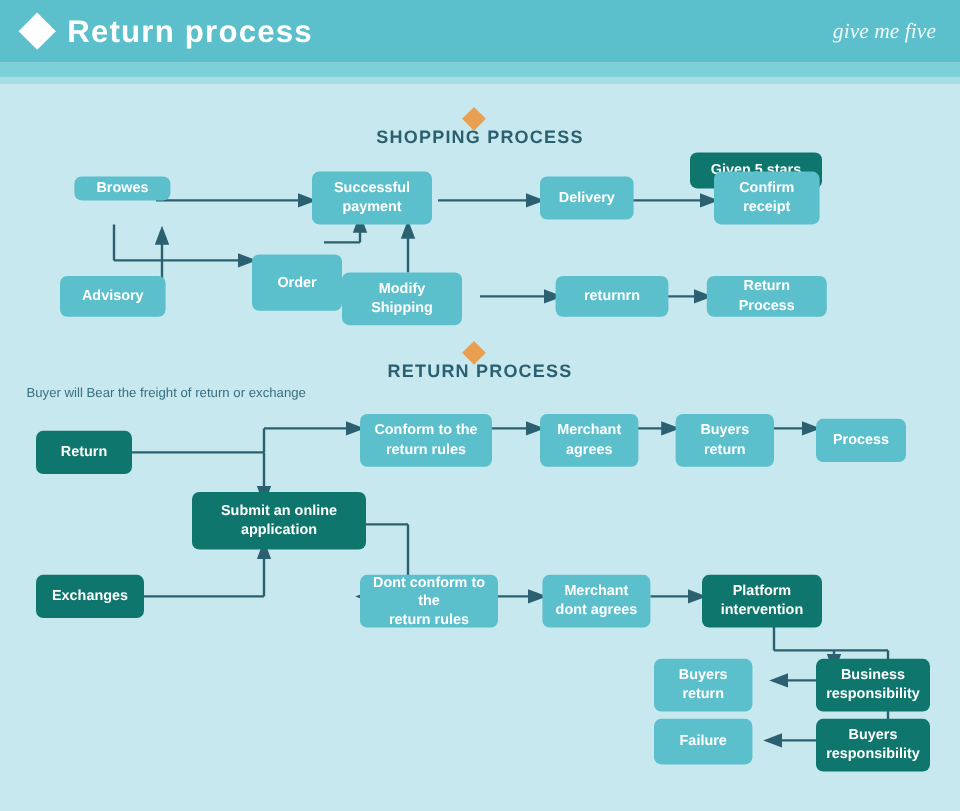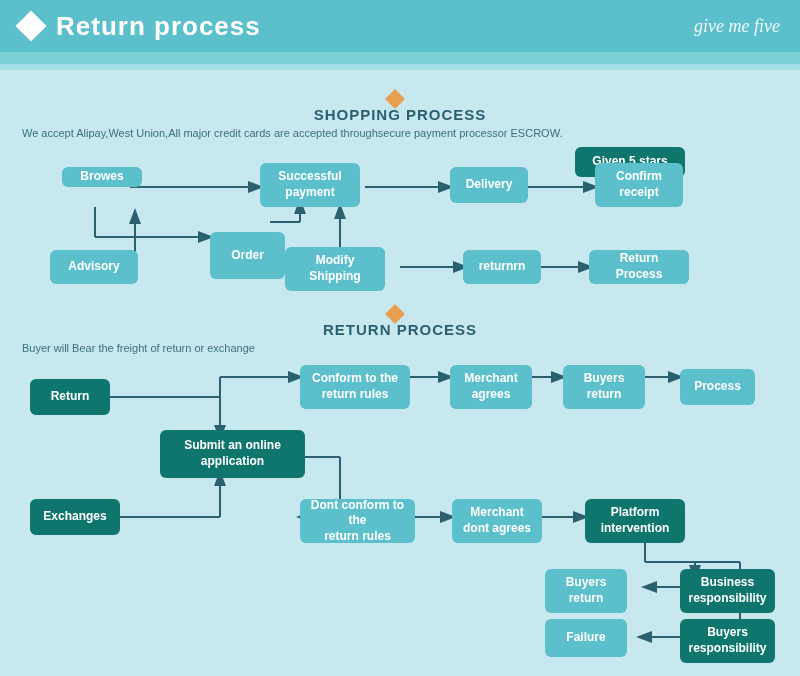--- a/index.html
+++ b/index.html
@@ -165,21 +165,20 @@
   <span class="header-brand">give me five</span>
 </div>
 <div class="ribbon"></div>
 
 <div class="main">
 
   <div class="section-header">
     <div class="section-diamond"></div>
     <span class="section-title">SHOPPING PROCESS</span>
   </div>
-  <div class="section-subtitle">We accept Alipay,West Union,All major credit cards are accepted throughsecure payment processor ESCROW.</div>
 
   <div class="shopping-diagram">
     <svg class="diagram-svg" width="760" height="160">
 
       <line x1="110" y1="40" x2="240" y2="40" stroke="#2a6070" stroke-width="2" marker-end="url(#arr)"></line>
 
       <line x1="345" y1="40" x2="430" y2="40" stroke="#2a6070" stroke-width="2" marker-end="url(#arr)"></line>
 
       <line x1="505" y1="40" x2="575" y2="40" stroke="#2a6070" stroke-width="2" marker-end="url(#arr)"></line>
 
@@ -236,21 +235,21 @@
 
     <div class="flow-item box-teal" style="left:30px; top:103px; width:88px; height:34px;">
       <span>Advisory</span>
     </div>
 
     <div class="flow-item box-teal" style="left:265px; top:100px; width:100px; height:44px;">
       <span>Modify
 Shipping</span>
     </div>
 
-    <div class="flow-item box-teal" style="left:443px; top:103px; width:78px; height:34px;">
+    <div class="flow-item box-teal" style="left:443px; top:103px; width:94px; height:34px;">
       <span>returnrn</span>
     </div>
 
     <div class="flow-item box-teal" style="left:569px; top:103px; width:100px; height:34px;">
       <span>Return Process</span>
     </div>
   </div>
 
   <div class="section-header" style="margin-top: 0px;">
     <div class="section-diamond"></div>

